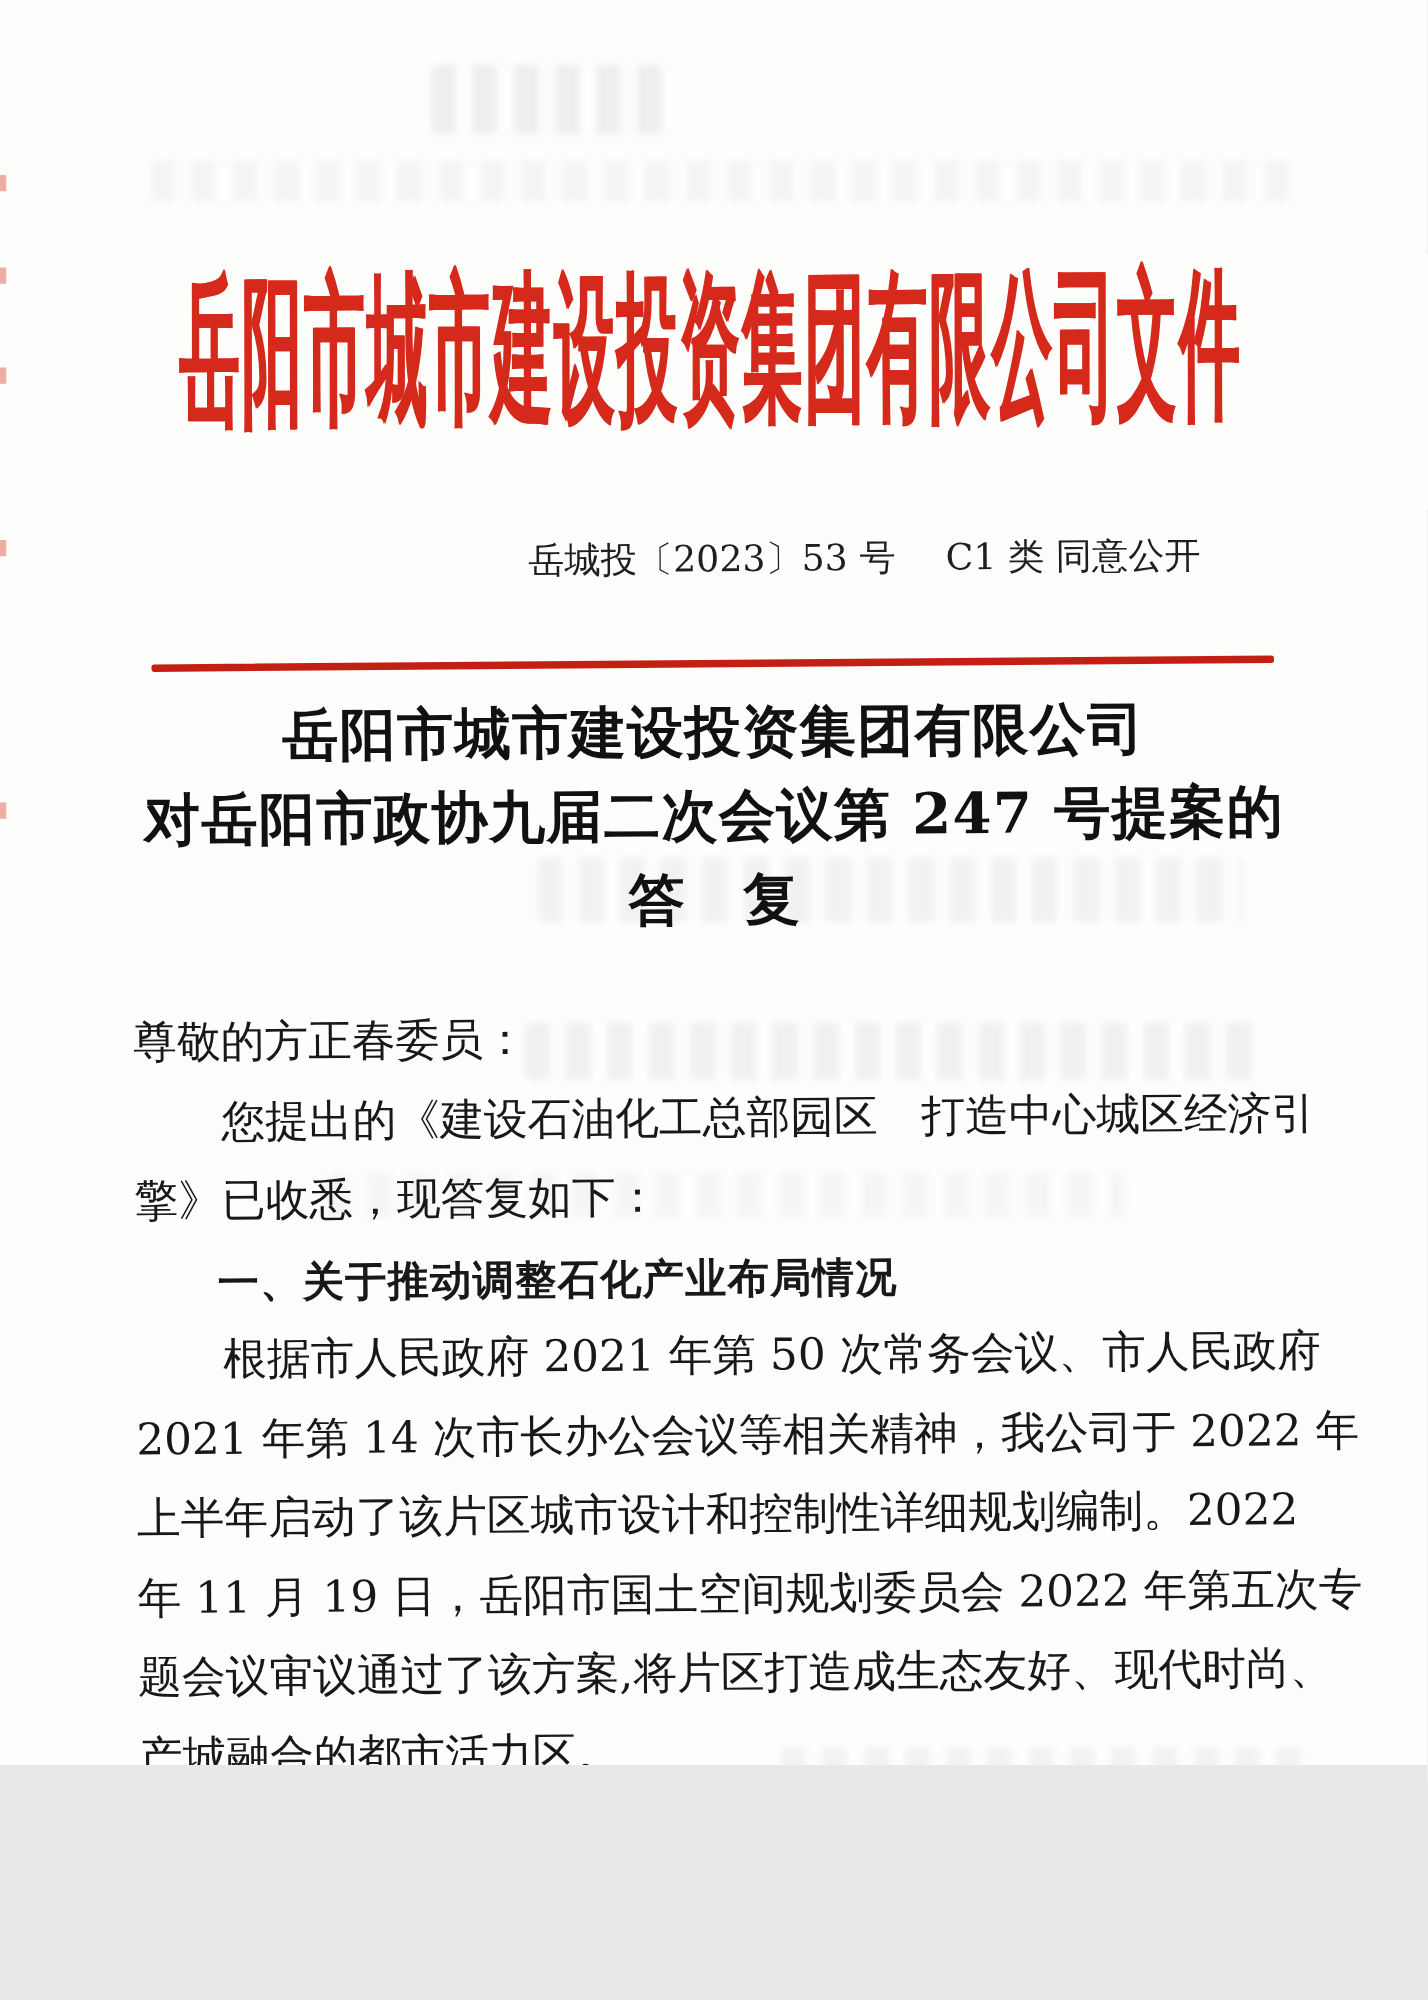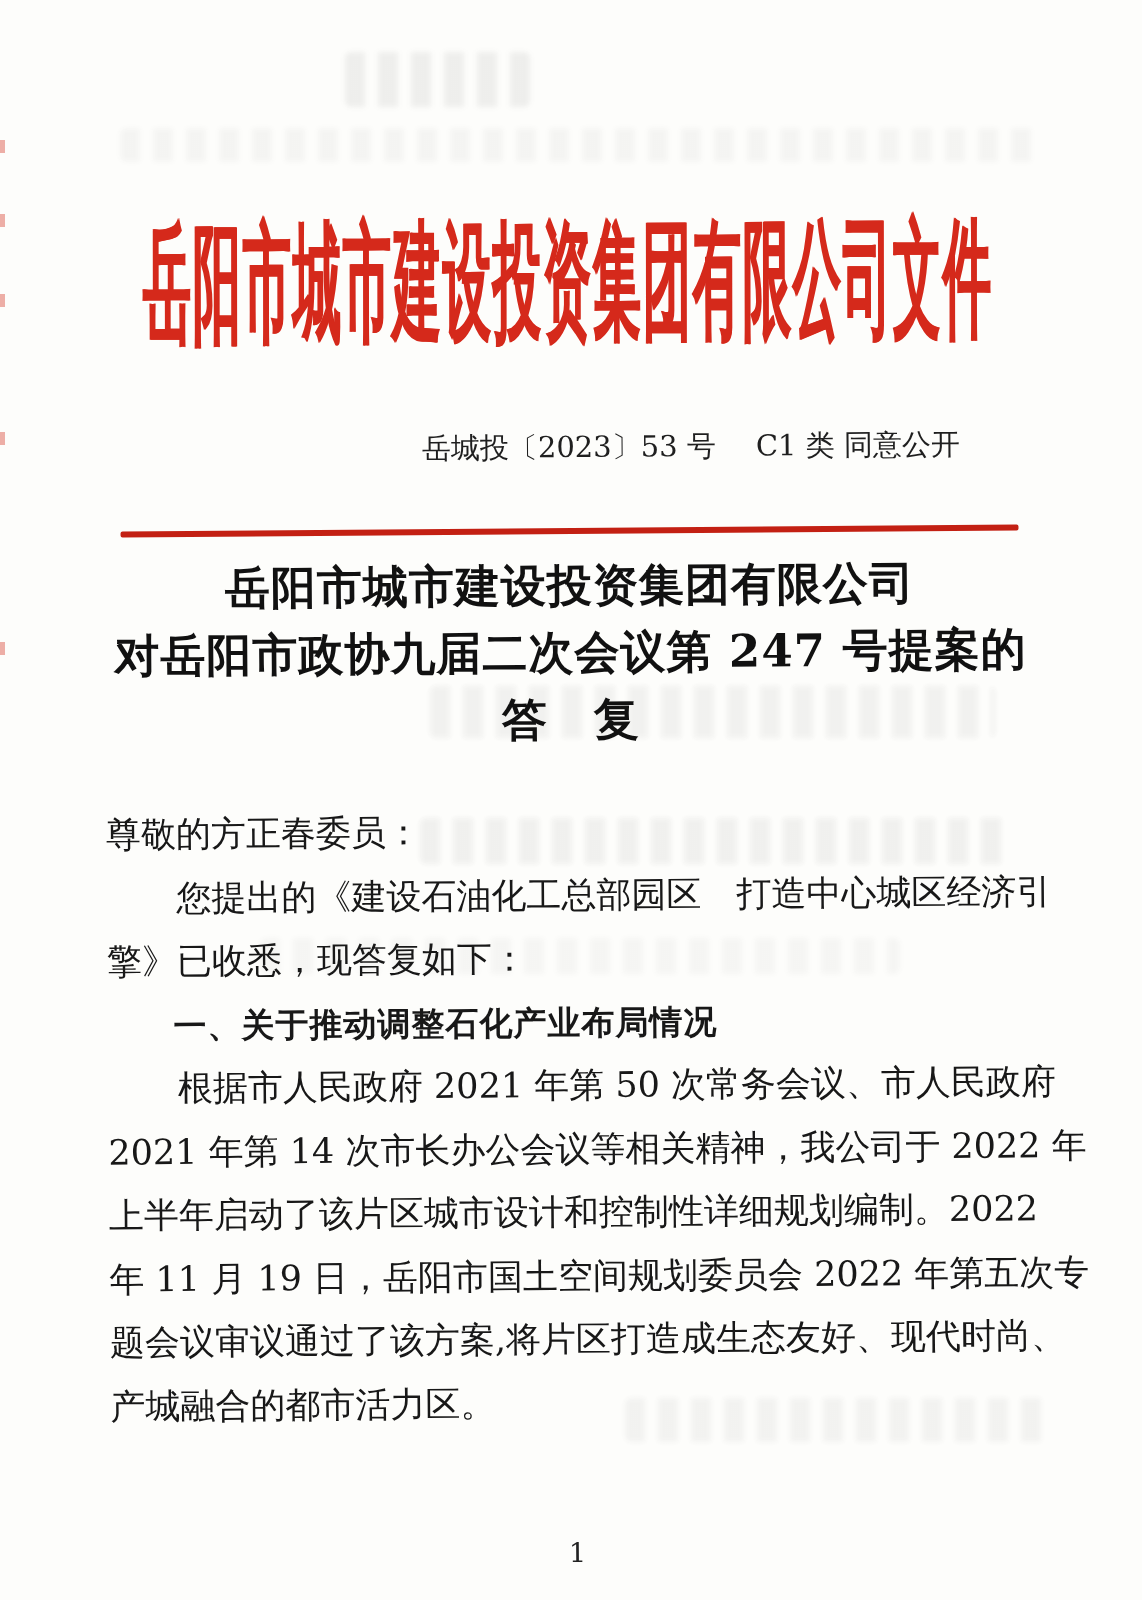--- a/index.html
+++ b/index.html
@@ -1,20 +1,20 @@
 <!DOCTYPE html>
 <html style="--header-red: #d5291b; --rule-red: #c32013; --ink: #1f1f1f;"><head>
 <meta charset="utf-8">
 <style>
   * { margin: 0; padding: 0; box-sizing: border-box; }
   html, body { background: #e8e8e8; }
   .page {
     position: relative;
     width: 1142px;
-    height: 1600px;
+    height: 1412px;
     margin: 0 auto;
     background: #fdfdfb;
     overflow: hidden;
     font-family: "DejaVu Serif", "Liberation Serif", serif;
     color: var(--ink, #1f1f1f);
   }
   .content {
     position: absolute;
     inset: 0;
     transform: rotate(-0.45deg);

